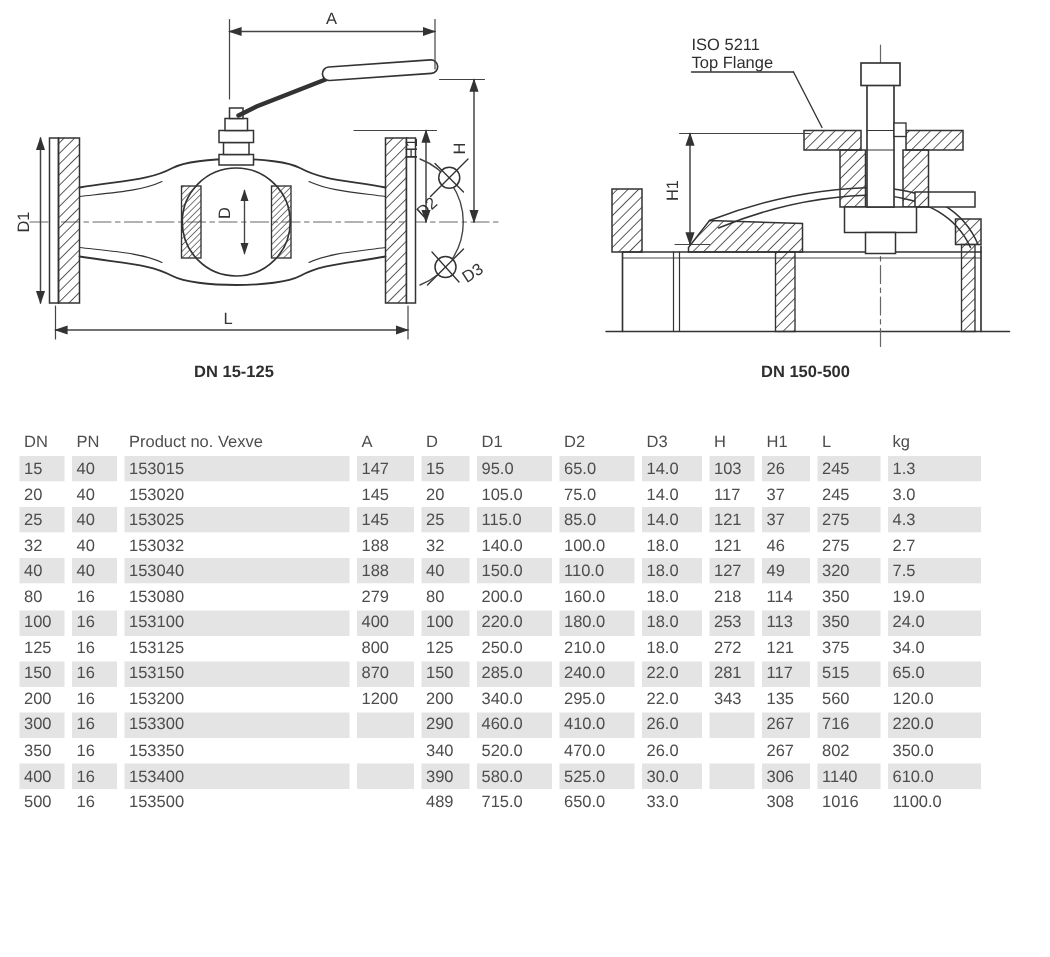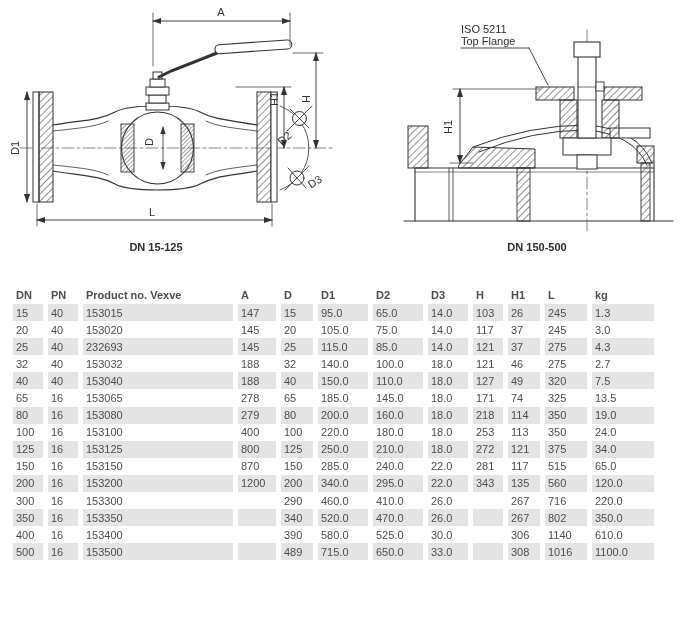--- a/index.html
+++ b/index.html
@@ -8,21 +8,21 @@
     font-family:"Liberation Sans", sans-serif;
     color:#4d4d4d;
   }
   .page{width:700px;height:638px;position:relative;background:#fff;}
   .drawings{position:absolute;top:0;left:0;width:700px;height:262px;}
   svg text{font-family:"Liberation Sans", sans-serif;fill:#333;}
   .dimlbl{font-size:11px;}
   .caption{font-size:11px;font-weight:bold;fill:#2e2e2e;}
   .anno{font-size:11px;fill:#2e2e2e;}
   .spec{position:absolute;top:286px;left:8px;border-collapse:separate;border-spacing:5px 0;font-size:11px;}
-  .spec th{font-weight:bold;text-align:left;color:#4d4d4d;padding:2px 3px;height:14px;white-space:nowrap;}
+  .spec th{font-weight:normal;text-align:left;color:#4d4d4d;padding:2px 3px;height:14px;white-space:nowrap;}
   .spec td{padding:1px 3px;height:15.1px;color:#4d4d4d;white-space:nowrap;}
   .spec tbody tr:nth-child(odd) td{background:#e4e4e4;}
   .spec tbody tr:nth-child(even) td{background:#ffffff;}
   .c-dn{width:30px;} .c-pn{width:30px;} .c-prod{width:150px;} .c-a{width:38px;}
   .c-d{width:32px;} .c-d1{width:50px;} .c-d2{width:50px;} .c-d3{width:40px;}
   .c-h{width:30px;} .c-h1{width:32px;} .c-l{width:42px;} .c-kg{width:62px;}
 </style>
 </head>
 <body>
 
@@ -246,21 +246,21 @@
           <td>75.0</td>
           <td>14.0</td>
           <td>117</td>
           <td>37</td>
           <td>245</td>
           <td>3.0</td>
         </tr>
         <tr>
           <td>25</td>
           <td>40</td>
-          <td>232693</td>
+          <td>153025</td>
           <td>145</td>
           <td>25</td>
           <td>115.0</td>
           <td>85.0</td>
           <td>14.0</td>
           <td>121</td>
           <td>37</td>
           <td>275</td>
           <td>4.3</td>
         </tr>
@@ -286,34 +286,20 @@
           <td>40</td>
           <td>150.0</td>
           <td>110.0</td>
           <td>18.0</td>
           <td>127</td>
           <td>49</td>
           <td>320</td>
           <td>7.5</td>
         </tr>
         <tr>
-          <td>65</td>
-          <td>16</td>
-          <td>153065</td>
-          <td>278</td>
-          <td>65</td>
-          <td>185.0</td>
-          <td>145.0</td>
-          <td>18.0</td>
-          <td>171</td>
-          <td>74</td>
-          <td>325</td>
-          <td>13.5</td>
-        </tr>
-        <tr>
           <td>80</td>
           <td>16</td>
           <td>153080</td>
           <td>279</td>
           <td>80</td>
           <td>200.0</td>
           <td>160.0</td>
           <td>18.0</td>
           <td>218</td>
           <td>114</td>

